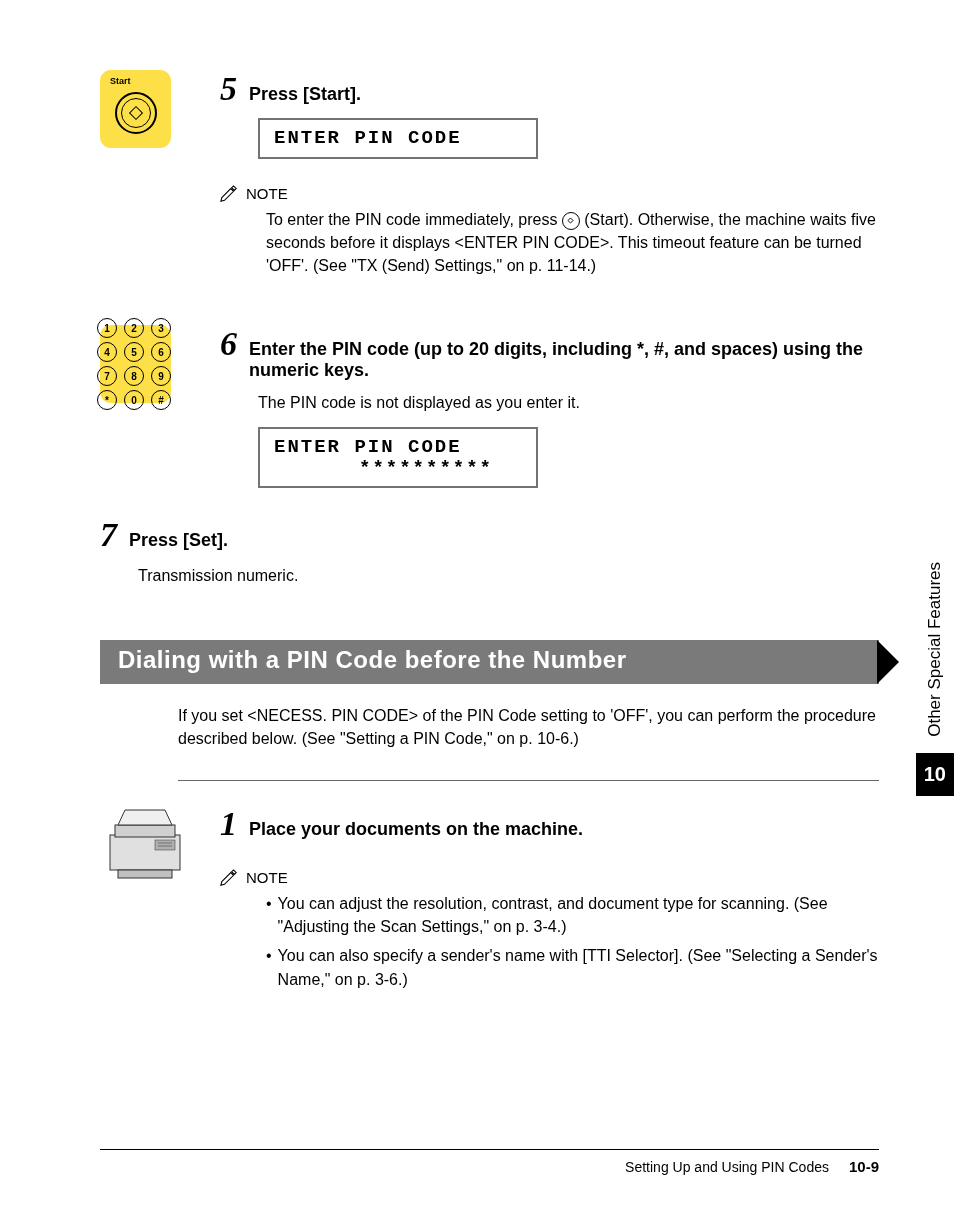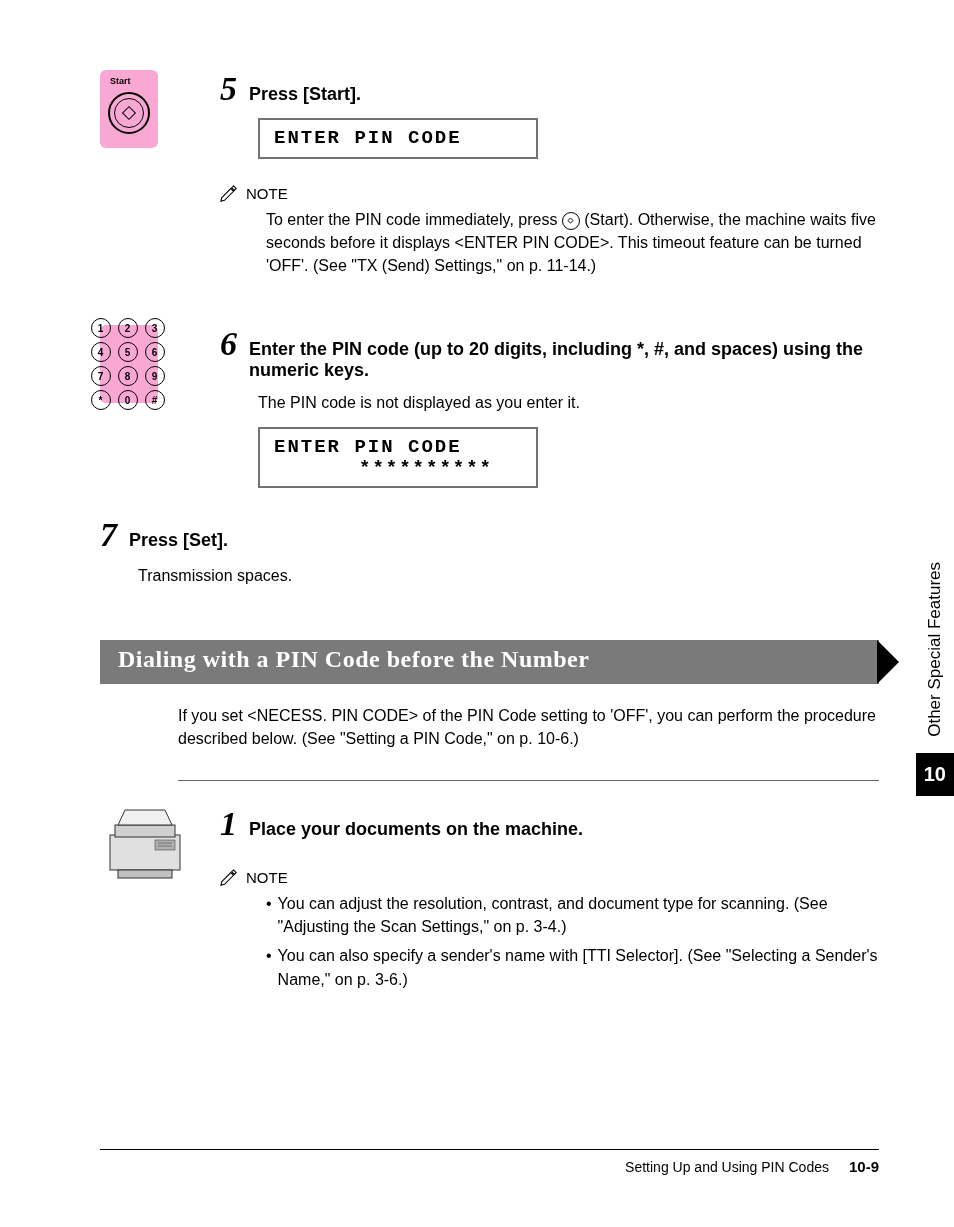--- a/index.html
+++ b/index.html
@@ -22,24 +22,24 @@
       display: flex;
       align-items: flex-start;
       margin-bottom: 28px;
     }
     .step-icon {
       width: 90px;
       flex-shrink: 0;
       margin-right: 30px;
     }
     .step-icon-inner {
-      width: 58px;
+      width: 71px;
       height: 78px;
-      background: #f9a8d4;
-      border-radius: 6px;
+      background: #fde047;
+      border-radius: 11px;
       display: flex;
       flex-direction: column;
       align-items: center;
       justify-content: center;
       position: relative;
     }
     .start-label {
       font-size: 9px;
       font-weight: bold;
       position: absolute;
@@ -201,21 +201,20 @@
       align-items: center;
       justify-content: center;
       vertical-align: middle;
       font-size: 9px;
     }
     .inline-circle svg { width: 9px; height: 9px; }
     .section-heading-wrap {
       display: flex;
       align-items: stretch;
       margin: 40px 0 20px 0;
-      font-family: Liberation Serif, serif;
     }
     .section-heading {
       flex: 1;
       background: #7a7a7a;
       color: #fff;
       font-size: 24px;
       font-weight: bold;
       padding: 6px 18px;
       letter-spacing: 0.5px;
     }
@@ -351,21 +350,21 @@
       </div>
     </div>
   </div>
 
   <div class="step-block">
     <div class="step-content">
       <div class="step-heading">
         <span class="step-number">7</span>
         <span class="step-title">Press [Set].</span>
       </div>
-      <div class="step-body">Transmission spaces.</div>
+      <div class="step-body">Transmission numeric.</div>
     </div>
   </div>
 
   <div class="section-heading-wrap">
     <div class="section-heading">Dialing with a PIN Code before the Number</div>
     <div style="position:relative;width:0;height:44px;">
       <svg width="38" height="44" viewBox="0 0 38 44" style="position:absolute;left:-2px;top:0;">
         <polygon points="0,0 22,22 0,44" fill="#000"></polygon>
         <polygon points="0,0 0,44 -2,44 -2,0" fill="#7a7a7a"></polygon>
       </svg>

